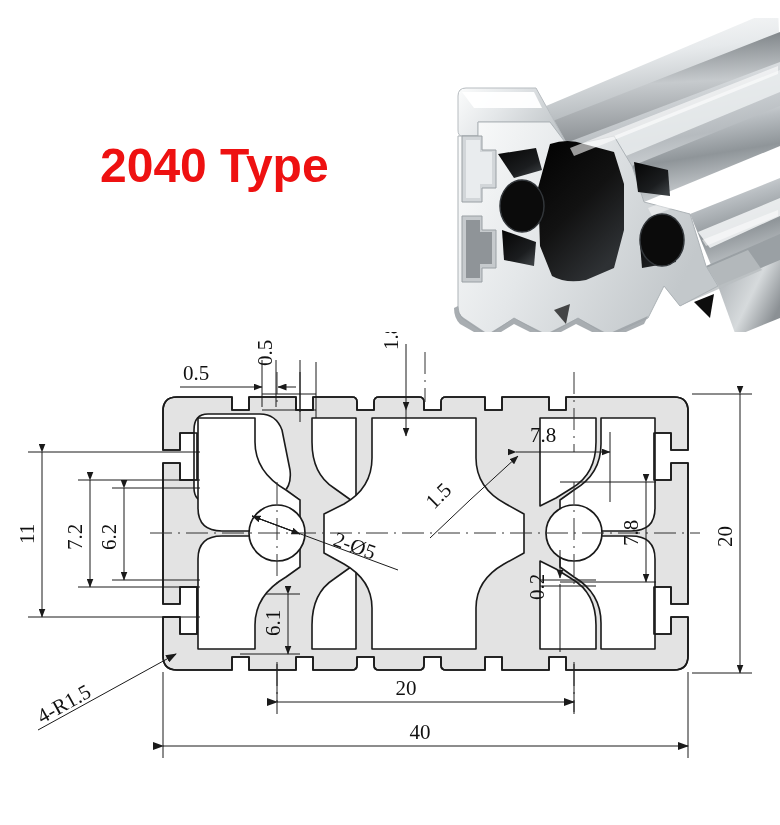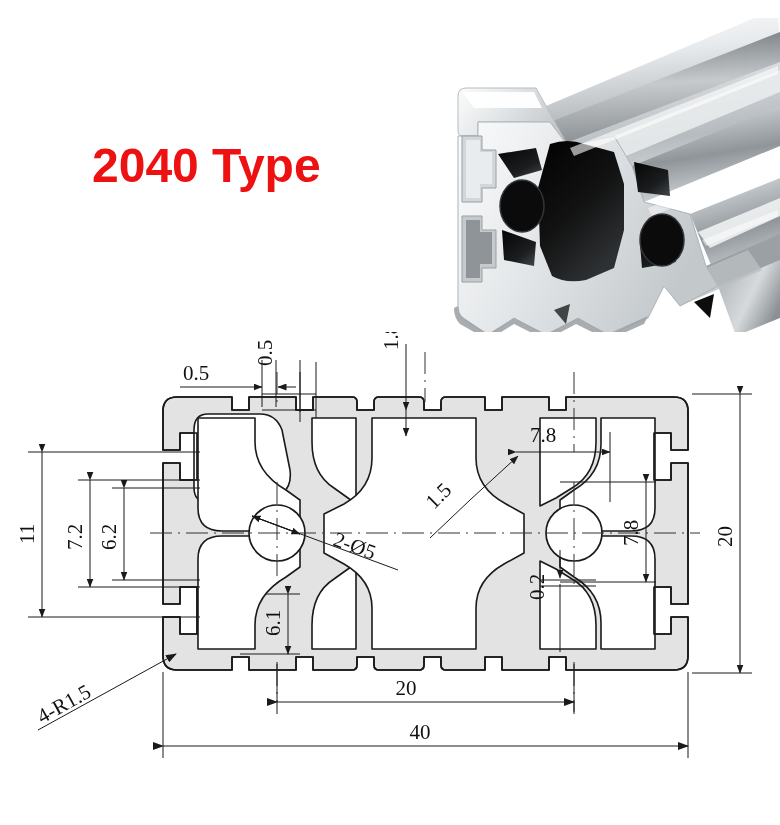--- a/index.html
+++ b/index.html
@@ -11,21 +11,21 @@
     overflow: hidden;
   }
   #page {
     position: relative;
     width: 780px; height: 825px;
     background: #ffffff;
   }
   
   #title {
     position: absolute;
-    left: 92px; top: 142px;
+    left: 100px; top: 142px;
     font-family: "Liberation Sans", "DejaVu Sans", sans-serif;
     font-weight: bold;
     font-size: 48px;
     letter-spacing: 0px;
     color: #ee1111;
     white-space: nowrap;
     line-height: 1;
   }
   
   #photo-wrap {

